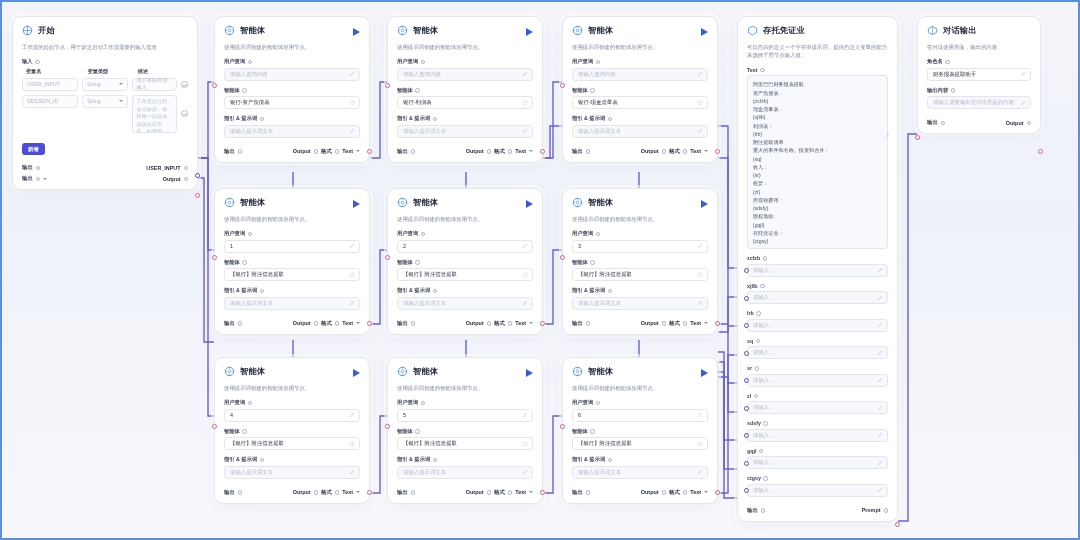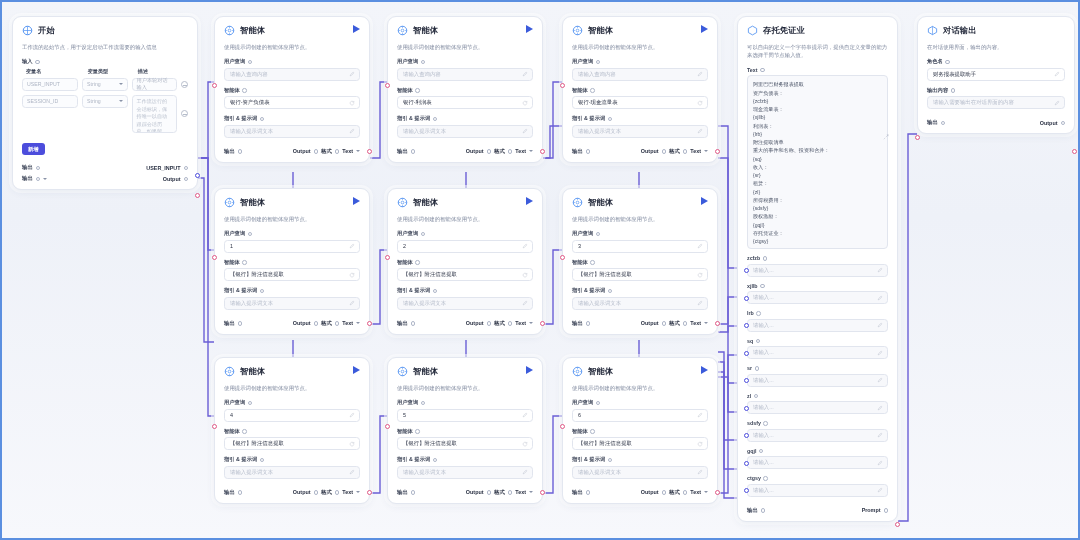--- a/index.html
+++ b/index.html
@@ -22,21 +22,21 @@
   
   .node {
     position:absolute;
     background:#ffffff;
     border:1px solid #e3e7f0;
     border-radius:9px;
     box-shadow:0 2px 8px rgba(40,60,120,.08), 0 0 0 3px rgba(255,255,255,.55);
     padding:8px 9px 7px 9px;
     z-index:3;
   }
-  .node-head { display:flex; align-items:flex-start; gap:5px; margin-bottom:7px; }
+  .node-head { display:flex; align-items:flex-end; gap:5px; margin-bottom:7px; }
   .node-ico { width:11px; height:11px; flex:none; }
   .node-title { font-size:8.2px; font-weight:bold; color:#1e2436; letter-spacing:.2px; }
   .play { margin-left:auto; width:0;height:0;border-left:7px solid #3b5bdb;border-top:4.5px solid transparent;border-bottom:4.5px solid transparent; }
   .node-desc { font-size:5.4px; color:#7c869c; line-height:1.55; margin-bottom:7px; }
 
   .fld { margin-bottom:6px; }
   .fld-lab { font-size:5.3px; color:#3d4558; font-weight:bold; margin-bottom:2.5px; display:flex; align-items:center; gap:2.5px; }
   .qm { width:4.5px;height:4.5px;border-radius:50%;border:.6px solid #aeb6c8; display:inline-block; }
   .inp {
     height:13px; border:1px solid #e1e5ee; border-radius:3.5px;
@@ -916,21 +916,21 @@
       <span>输出</span>
       <i class="qm"></i>
       <span class="right">
         <span>Prompt</span>
           <i class="qm"></i>
       </span>
       <span class="port R pink" style="top:505px"></span>
     </div>
   </div>
 
-  <div class="node" id="output-node" style="left:915px; top:14px; width:158px;">
+  <div class="node" id="output-node" style="left:915px; top:14px; width:124px;">
     <div class="node-head">
       <svg class="node-ico" viewBox="0 0 16 16">
         <path d="M8 2 L14 5.4 v5.2 L8 14 L2 10.6 V5.4 Z" fill="none" stroke="#4c8ff0" stroke-width="1.2"></path>
         <path d="M8 2 v12" stroke="#4c8ff0" stroke-width=".9"></path>
       </svg>
       <div class="node-title">对话输出</div>
     </div>
     <div class="node-desc">在对话使用界面，输出的内容。</div>
 
     <div class="fld">

